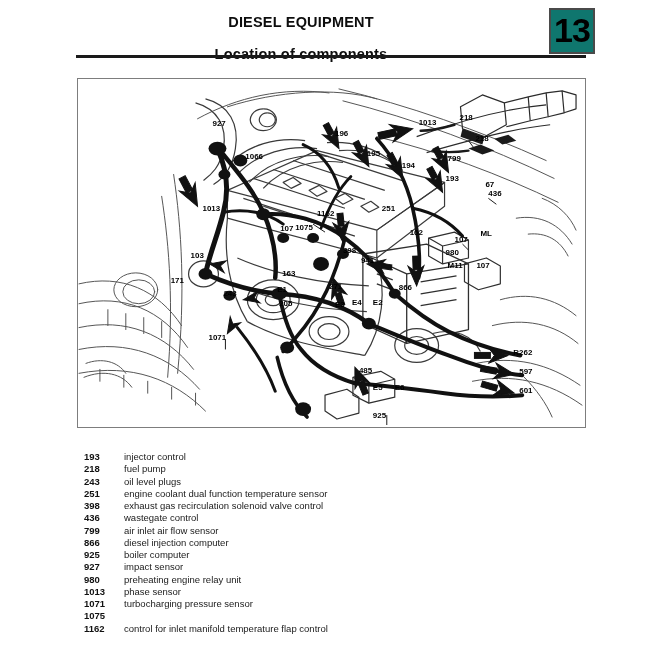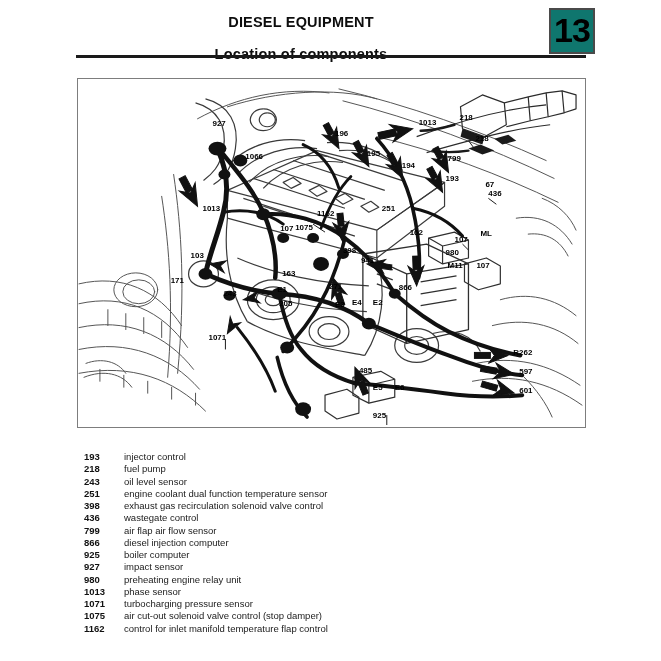--- a/index.html
+++ b/index.html
@@ -443,37 +443,37 @@
     <div class="legend-row">
       <span class="legend-ref">193</span>
       <span class="legend-desc">injector control</span>
     </div>
     <div class="legend-row">
       <span class="legend-ref">218</span>
       <span class="legend-desc">fuel pump</span>
     </div>
     <div class="legend-row">
       <span class="legend-ref">243</span>
-      <span class="legend-desc">oil level sensor</span>
+      <span class="legend-desc">oil level plugs</span>
     </div>
     <div class="legend-row">
       <span class="legend-ref">251</span>
       <span class="legend-desc">engine coolant dual function temperature sensor</span>
     </div>
     <div class="legend-row">
       <span class="legend-ref">398</span>
       <span class="legend-desc">exhaust gas recirculation solenoid valve control</span>
     </div>
     <div class="legend-row">
       <span class="legend-ref">436</span>
       <span class="legend-desc">wastegate control</span>
     </div>
     <div class="legend-row">
       <span class="legend-ref">799</span>
-      <span class="legend-desc">air flap air flow sensor</span>
+      <span class="legend-desc">air inlet air flow sensor</span>
     </div>
     <div class="legend-row">
       <span class="legend-ref">866</span>
       <span class="legend-desc">diesel injection computer</span>
     </div>
     <div class="legend-row">
       <span class="legend-ref">925</span>
       <span class="legend-desc">boiler computer</span>
     </div>
     <div class="legend-row">
@@ -487,19 +487,18 @@
     <div class="legend-row">
       <span class="legend-ref">1013</span>
       <span class="legend-desc">phase sensor</span>
     </div>
     <div class="legend-row">
       <span class="legend-ref">1071</span>
       <span class="legend-desc">turbocharging pressure sensor</span>
     </div>
     <div class="legend-row">
       <span class="legend-ref">1075</span>
-      <span class="legend-desc">air cut-out solenoid valve control (stop damper)</span>
     </div>
     <div class="legend-row">
       <span class="legend-ref">1162</span>
       <span class="legend-desc">control for inlet manifold temperature flap control</span>
     </div>
   </div>
 
 </body></html>

